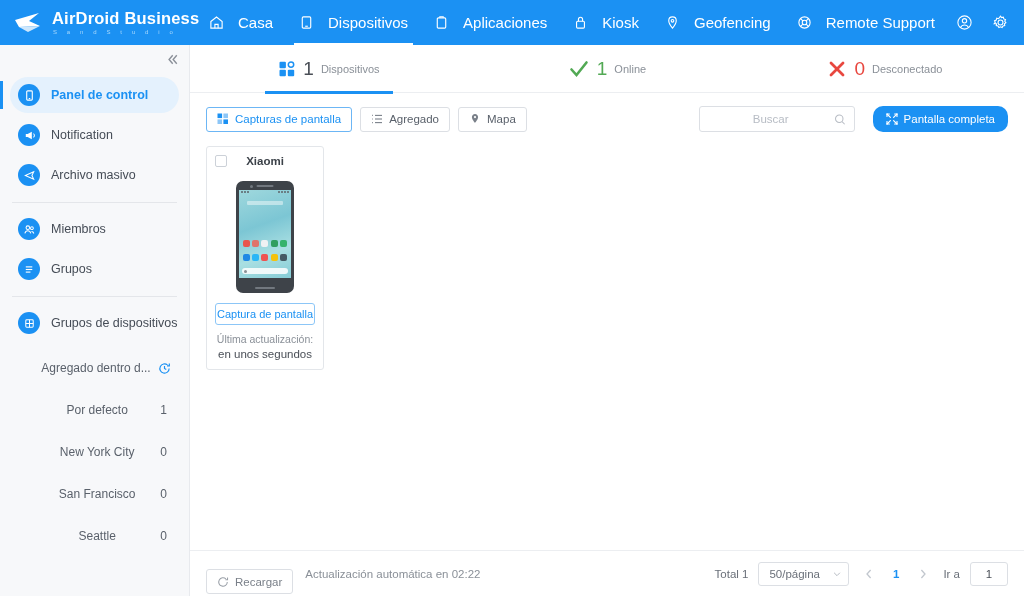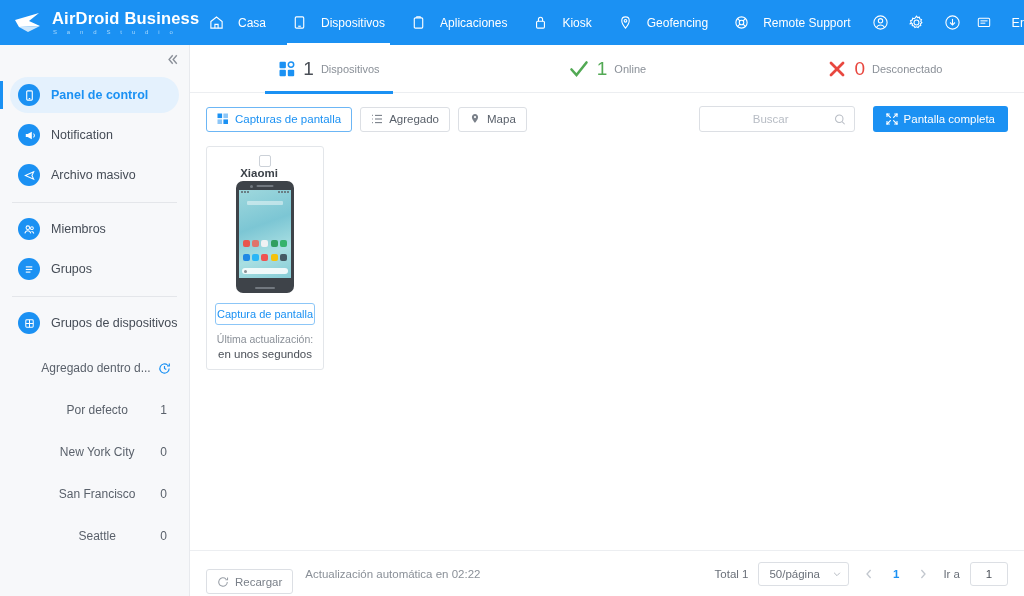--- a/index.html
+++ b/index.html
@@ -21,21 +21,21 @@
   .logo-wrap { display: flex; align-items: center; padding-left: 14px; width: 182px; }
   .logo-mark { width: 34px; height: 22px; margin-right: 4px; flex: 0 0 34px; }
   .logo-text { display: flex; flex-direction: column; line-height: 1; }
   .logo-title { font-size: 16.5px; font-weight: bold; letter-spacing: .2px; color: #fff; white-space: nowrap;}
   .logo-sub { font-size: 6px; letter-spacing: 4.1px; color: #a8d8fb; margin-top: 3px; padding-left:1px;}
   .logo-divider { width:1px; height:24px; background: rgba(255,255,255,.35); margin: 0 2px 0 0;}
 
   .nav { display: flex; align-items: stretch; height: 45px; margin-left: 12px; }
   .nav-item {
     display: flex; align-items: center; gap: 14px; padding: 0 13px; height: 45px;
-    font-size: 12px; color: #fff; cursor: pointer; position: relative; white-space: nowrap;
+    font-size: 15px; color: #fff; cursor: pointer; position: relative; white-space: nowrap;
   }
   .nav-item.active::after {
     content:""; position:absolute; left:8px; right:8px; bottom:0; height:2.5px; background:#fff;
   }
   .nav-item svg { display:block; }
 
   .top-right { margin-left: auto; display: flex; align-items: center; padding-right: 12px; gap: 2px; }
   .ticon { width: 34px; height: 45px; display: flex; align-items: center; justify-content: center; cursor: pointer; }
   .entrada { display:flex; align-items:center; gap:20px; font-size:12.5px; padding: 0 8px 0 4px; cursor:pointer;}
 
@@ -103,30 +103,30 @@
     margin-left: auto; width: 156px; height: 26px; border: 1px solid #dcdfe4; border-radius: 3px;
     display:flex; align-items:center; padding: 0 8px; background:#fff;
   }
   .search-box input {
     border:none; outline:none; font-size:11.5px; width:100%; color:#5a616b;
     font-family:"Liberation Sans", sans-serif; background:transparent;text-align:center;
   }
   .search-box input::placeholder { color:#b7bcc4; }
   .btn-primary {
     margin-left: 10px; height: 26px; padding: 0 13px; background:#1b91f3; color:#fff;
-    border: none; border-radius: 3px; font-size: 11.5px; display:flex; align-items:center; gap:6px;
+    border: none; border-radius: 10px; font-size: 11.5px; display:flex; align-items:center; gap:6px;
     cursor:pointer; font-family:"Liberation Sans", sans-serif; white-space:nowrap;
   }
 
   .cards { flex: 1; padding: 4px 16px 0 16px; overflow: hidden; }
   .dcard {
     width: 118px; border: 1px solid #e3e6ea; border-radius: 3px; background:#fff;
     padding: 8px 8px 9px 8px; display: flex; flex-direction: column; align-items: center;
   }
-  .dcard-head { display:flex; align-items:center; width:100%; height:16px;flex-direction:column; }
+  .dcard-head { display:flex; width:100%; height:16px; }
   .dcheck { width: 12px; height: 12px; border: 1px solid #ccd1d8; border-radius: 2px; background:#fff; cursor:pointer; flex:0 0 12px;}
   .dname { flex:1; text-align:center; font-size: 11.5px; color:#3c4249; font-weight: bold; margin-right: 12px;}
   .phone {
     width: 58px; height: 112px; background: #3e4349; border-radius: 7px; margin: 10px 0 10px 0;
     padding: 9px 3px; display:flex; flex-direction:column; align-items:center; position:relative;
   }
   .phone .notch-speaker { width: 17px; height: 2px; background:#72787f; border-radius:2px; position:absolute; top:4px; left:50%; transform:translateX(-50%); }
   .phone .cam { width:3px; height:3px; border-radius:50%; background:#72787f; position:absolute; top:3.5px; left:14px;}
   .screen {
     width: 52px; height: 88px; background: linear-gradient(160deg,#9fd8dd 0%, #7cc6d4 40%, #a9dfe2 70%, #86ccd6 100%);

